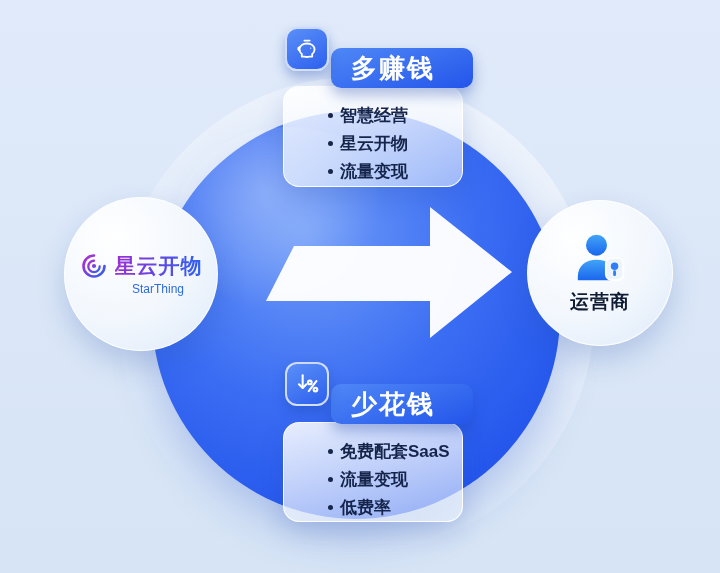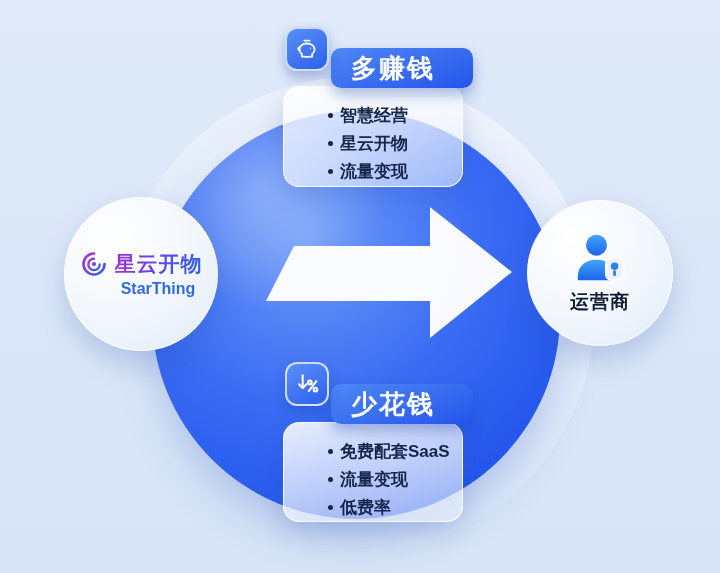--- a/index.html
+++ b/index.html
@@ -37,21 +37,21 @@
     box-shadow:0 14px 28px rgba(40,80,170,0.22);
   }
   .node.left{left:64px;top:197px;width:152px;height:152px;}
   .node.right{left:527px;top:200px;width:144px;height:144px;}
   .logo-row{display:flex;align-items:center;gap:7px;}
   .logo-cn{
     font-size:21px;font-weight:800;letter-spacing:1px;
     background:linear-gradient(90deg,#9b2fd6 0%, #5a4ae4 55%, #2e63f0 100%);
     -webkit-background-clip:text;background-clip:text;color:transparent;
   }
-  .logo-en{font-size:16px;font-weight:700;color:#2f6bdd;margin-top:2px;margin-left:34px;text-align:right;}
+  .logo-en{font-size:12px;font-weight:400;color:#2f6bdd;margin-top:2px;margin-left:34px;text-align:right;}
   .operator-label{font-size:19px;font-weight:700;color:#101c33;margin-top:4px;letter-spacing:1px;}
 
   
   .card{position:absolute;width:176px;height:160px;}
   .card.top{left:283px;top:27px;}
   .card.bottom{left:283px;top:362px;}
   .badge{
     position:absolute;left:2px;top:0;width:44px;height:44px;border-radius:12px;z-index:3;
     background:linear-gradient(150deg,#5a8ff8 0%, #2d60ee 100%);
     border:2px solid rgba(255,255,255,0.75);

